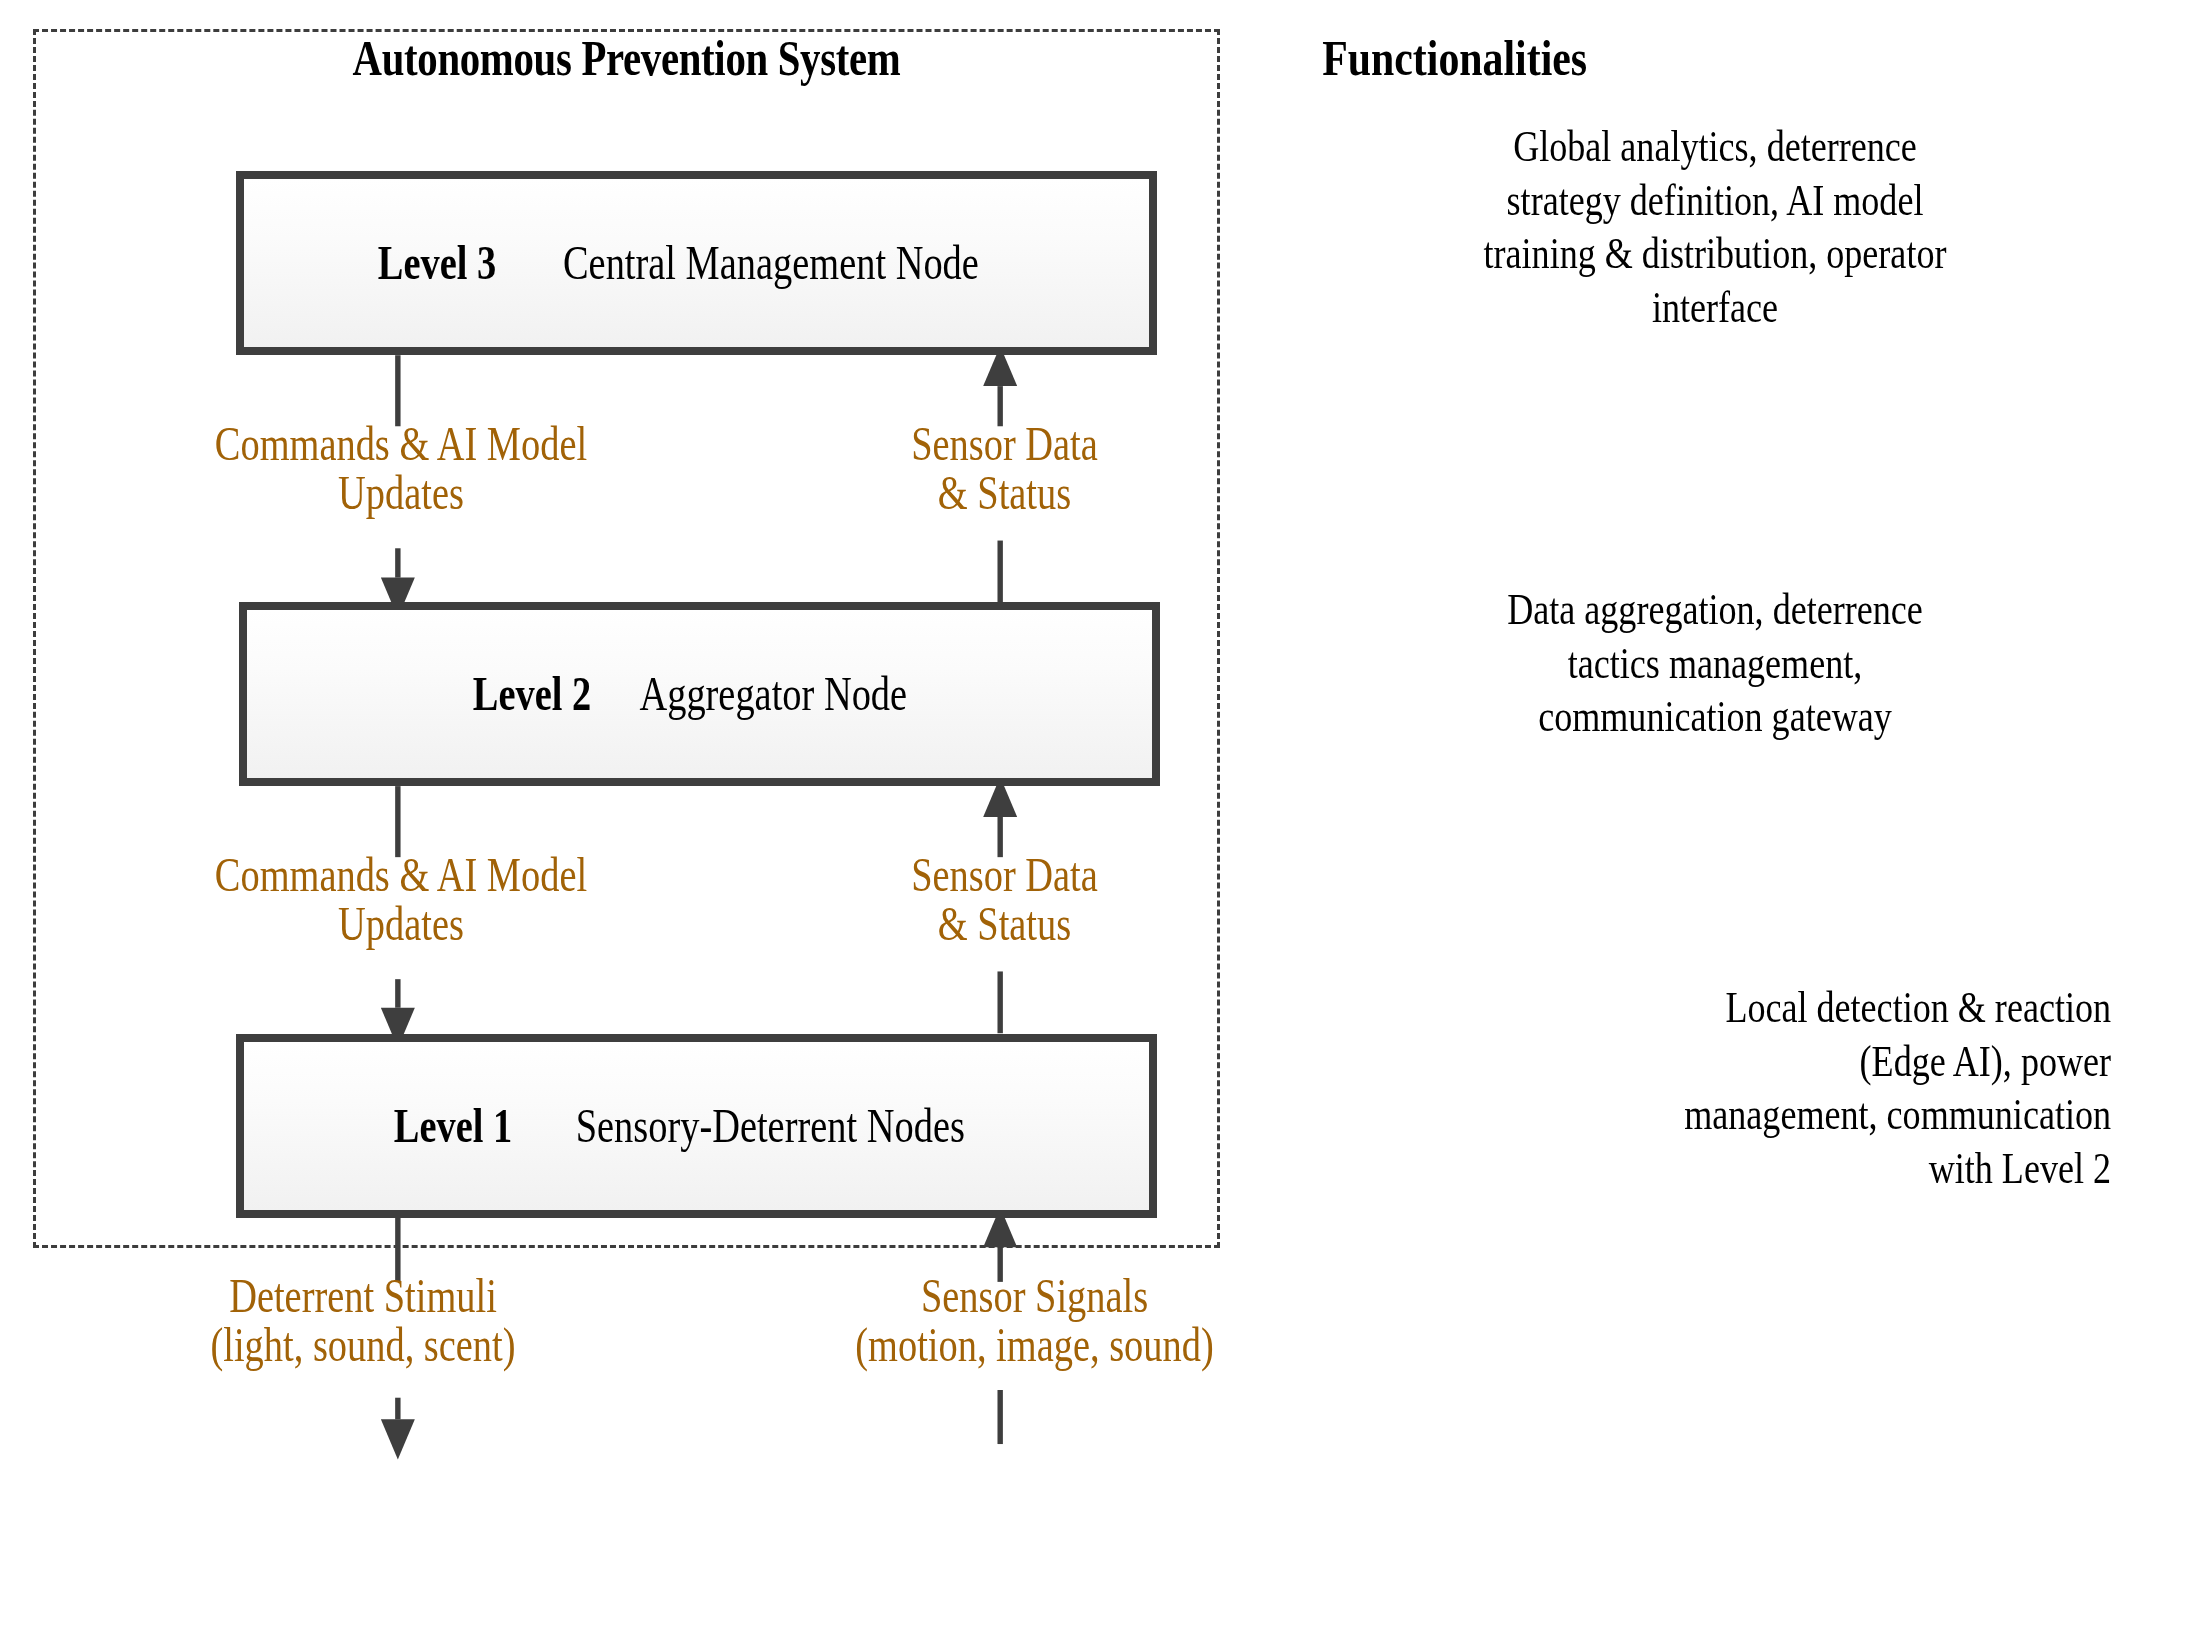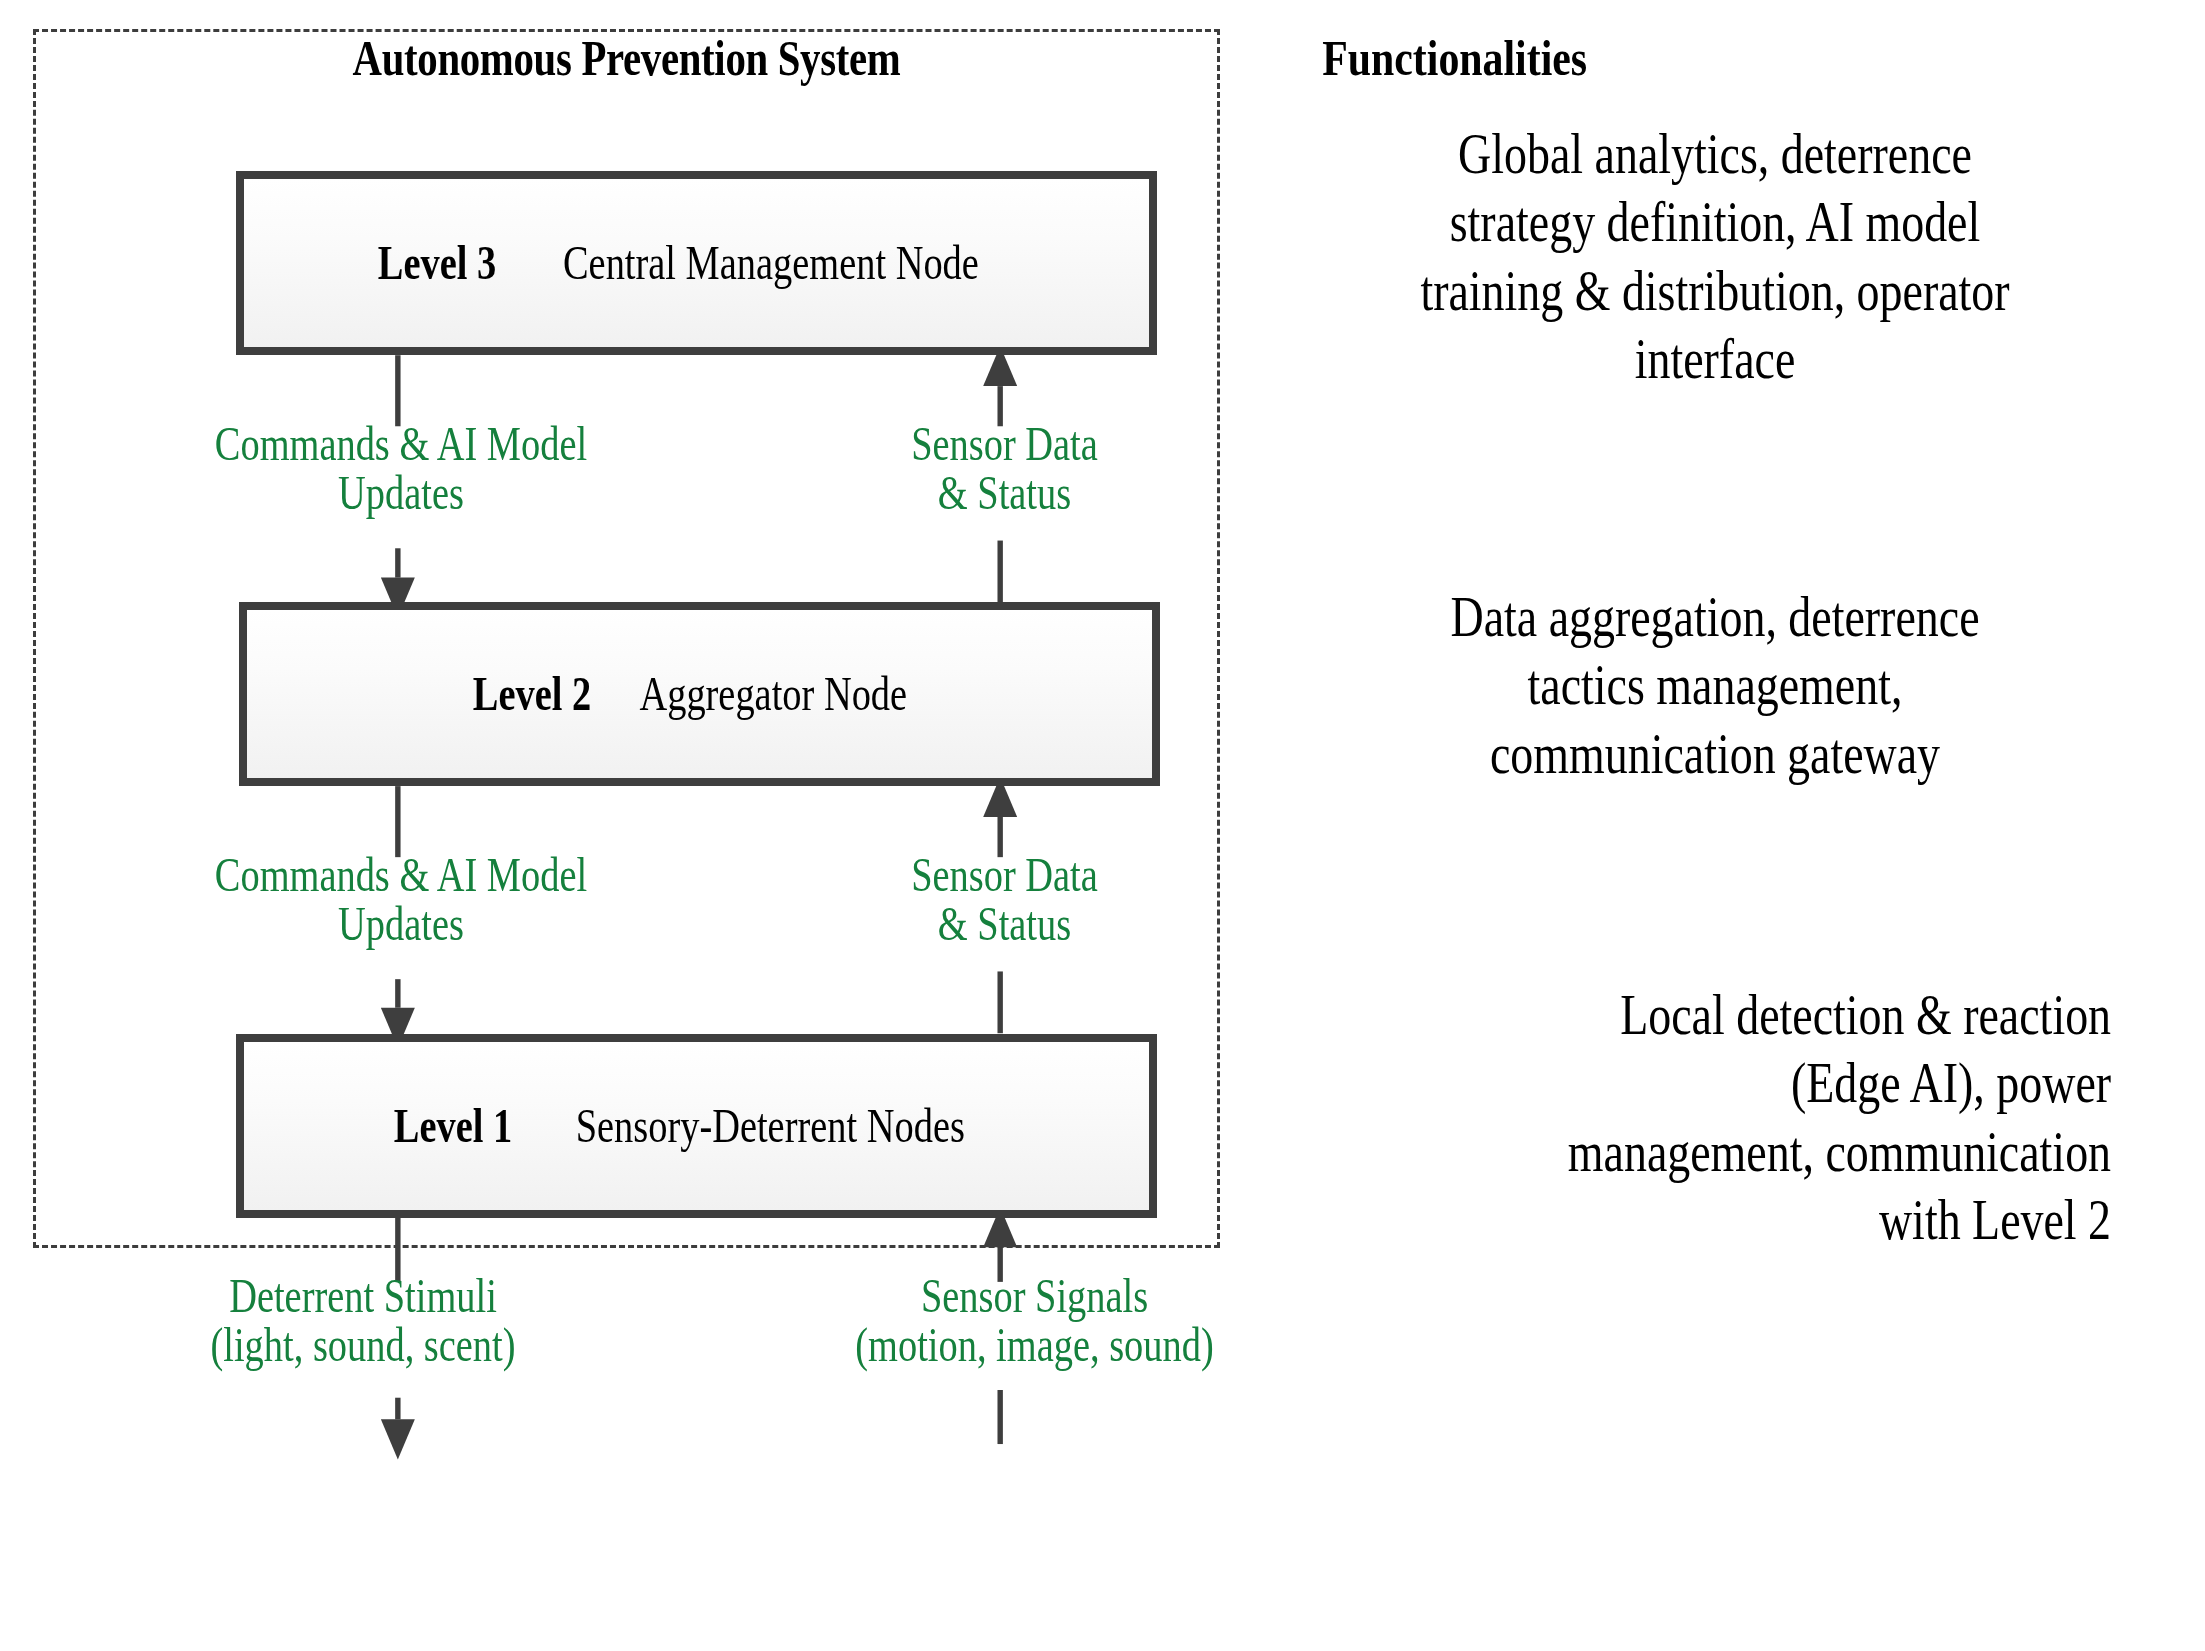--- a/index.html
+++ b/index.html
@@ -43,40 +43,40 @@
   #node-l1{left:236px;top:1034px;width:921px;height:184px;}
   #node-env{left:234px;top:1444px;width:927px;height:205px;}
   #node-env .ttl{font-size:49px;}
 
   
   .connectors{position:absolute;left:0;top:0;width:2205px;height:1651px;}
 
   
   .flow-label{
     position:absolute;text-align:center;font-size:48px;line-height:1.03;
-    font-weight:normal;color:#15803d;
+    font-weight:normal;color:#a16207;
   }
   .flow-label span{display:block;transform:scaleX(0.80);transform-origin:50% 50%;white-space:nowrap;}
 
   #lbl-cmd-1{left:15.4px;top:419px;width:772px;}
   #lbl-sd-1 {left:796px;top:419px;width:417px;}
   #lbl-cmd-2{left:15.4px;top:850px;width:772px;}
   #lbl-sd-2 {left:796px;top:850px;width:417px;}
   #lbl-det  {left:23px;top:1271px;width:680px;}
   #lbl-sig  {left:687px;top:1271px;width:695px;}
 
   
   .func-head{
     position:absolute;left:1236px;top:32px;width:958px;
     font-weight:bold;font-size:51px;line-height:1.05;
   }
   .func-head span{display:block;transform:scaleX(0.82);transform-origin:50% 50%;white-space:nowrap;}
 
   .func-block{
-    position:absolute;text-align:center;font-size:56px;line-height:1.22;
+    position:absolute;text-align:center;font-size:44px;line-height:1.22;
     font-weight:normal;color:#000;
   }
   .func-block span{display:block;transform:scaleX(0.82);transform-origin:50% 50%;white-space:nowrap;}
 
   #func-l3{left:1232px;top:120px;width:966px;}
   #func-l2{left:1232px;top:583px;width:966px;}
   #func-l1{left:1232px;top:981px;width:966px;text-align:right;}
 </style>
 </head>
 <body>

